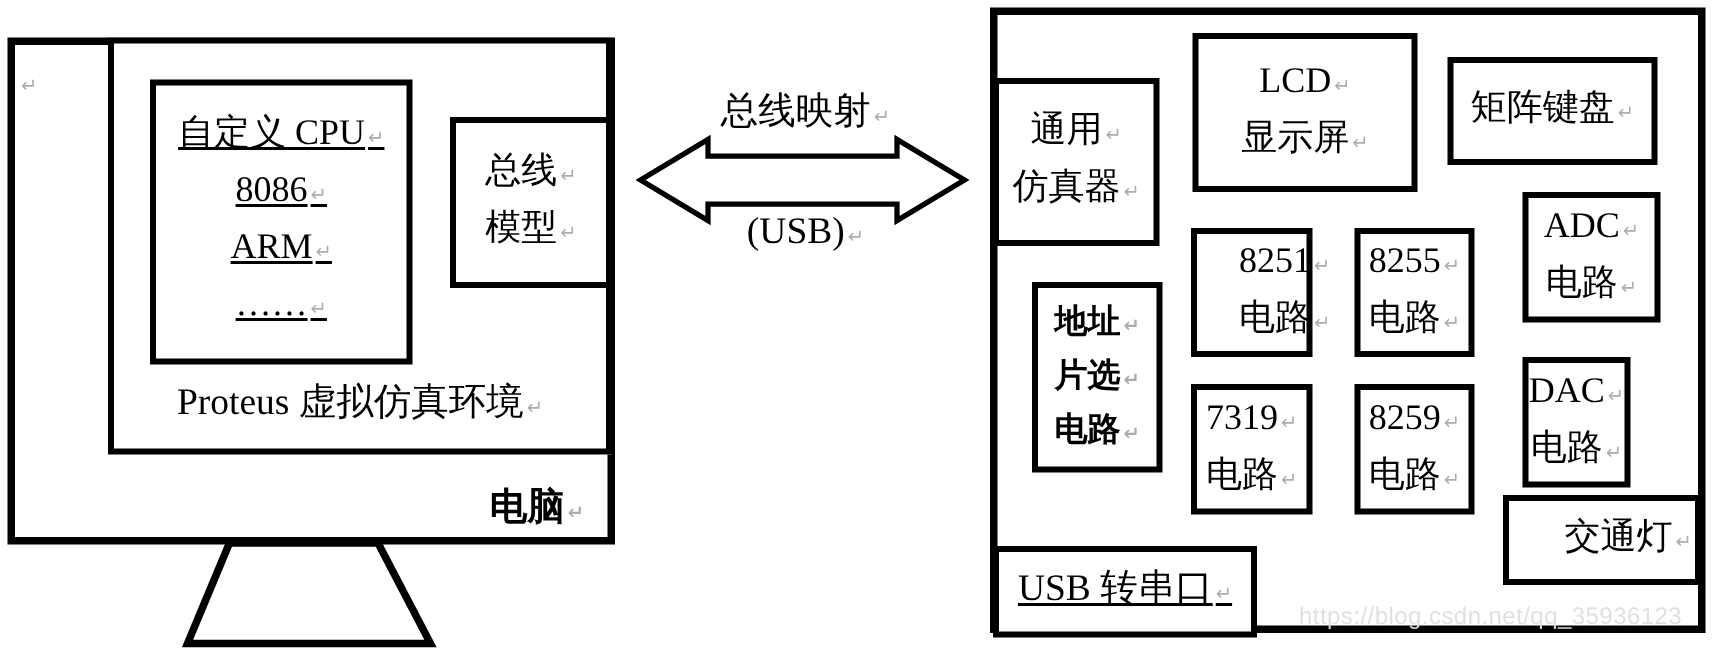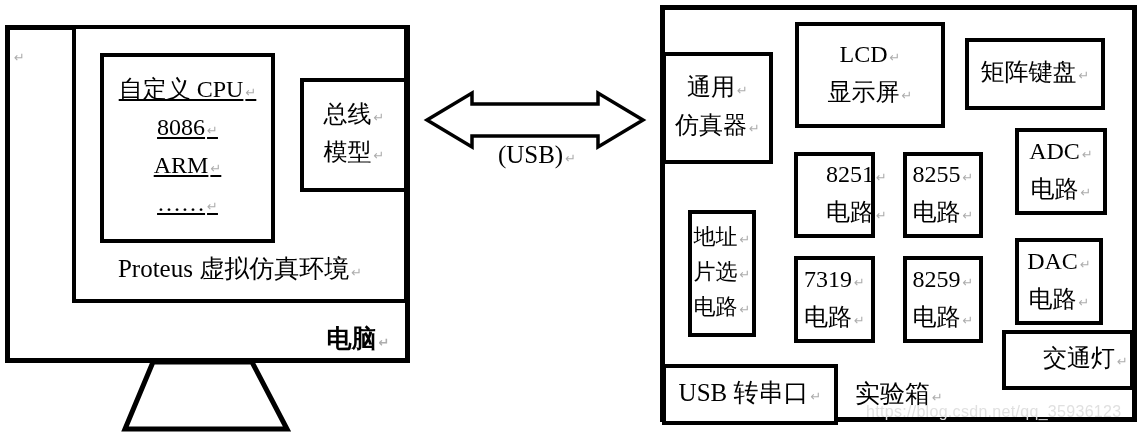--- a/index.html
+++ b/index.html
@@ -59,20 +59,23 @@
   </div>
 
   <div class="label fs25 center" style="left:308px; top:321px; width:100px;font-weight:bold;">
     <span>电脑</span><span class="pmark">↵</span>
   </div>
 
   <svg style="left:98px; top:361px;" width="212" height="73" viewBox="0 0 212 73">
     <path d="M 55 1 L 27 68 L 189 68 L 154 1 Z" fill="#fff" stroke="#000" stroke-width="5"></path>
   </svg>
 
+  <div class="label fs25 center" style="left:467px; top:57px; width:140px;">
+    <span>总线映射</span><span class="pmark">↵</span>
+  </div>
 
   <svg style="left:424px; top:88px;" width="222" height="64" viewBox="0 0 222 64">
     <path d="M 3 32 L 48 5 L 48 16 L 174 16 L 174 5 L 219 32 L 174 59 L 174 48 L 48 48 L 48 59 Z" fill="#fff" stroke="#000" stroke-width="3.5" stroke-linejoin="miter"></path>
   </svg>
 
   <div class="label fs25 center" style="left:467px; top:137px; width:140px;">
     <span>(USB)</span><span class="pmark">↵</span>
   </div>
 
   <div class="box thick" style="left:660px; top:5px; width:477px; height:417px;"></div>
@@ -99,48 +102,45 @@
   <div class="box" style="left:903px; top:152px; width:80px; height:86px;">
     <div class="line fs24"><span>8255</span><span class="pmark">↵</span></div>
     <div class="line fs24"><span>电路</span><span class="pmark">↵</span></div>
   </div>
 
   <div class="box" style="left:1015px; top:128px; width:92px; height:87px;text-align:right;">
     <div class="line fs24"><span>ADC</span><span class="pmark">↵</span></div>
     <div class="line fs24"><span>电路</span><span class="pmark">↵</span></div>
   </div>
 
-  <div class="box" style="left:688px; top:210px; width:68px; height:127px;">
+  <div class="box" style="left:688px; top:188px; width:87px; height:127px;font-weight:bold;">
     <div class="line fs22"><span>地址</span><span class="pmark">↵</span></div>
     <div class="line fs22"><span>片选</span><span class="pmark">↵</span></div>
     <div class="line fs22"><span>电路</span><span class="pmark">↵</span></div>
   </div>
 
   <div class="box" style="left:794px; top:256px; width:81px; height:87px;">
     <div class="line fs24"><span>7319</span><span class="pmark">↵</span></div>
     <div class="line fs24"><span>电路</span><span class="pmark">↵</span></div>
   </div>
 
   <div class="box" style="left:903px; top:256px; width:80px; height:87px;">
     <div class="line fs24"><span>8259</span><span class="pmark">↵</span></div>
     <div class="line fs24"><span>电路</span><span class="pmark">↵</span></div>
   </div>
 
-  <div class="box" style="left:1015px; top:238px; width:88px; height:87px;">
+  <div class="box" style="left:1015px; top:238px; width:72px; height:87px;">
     <div class="line fs24"><span>DAC</span><span class="pmark">↵</span></div>
     <div class="line fs24"><span>电路</span><span class="pmark">↵</span></div>
   </div>
 
   <div class="box" style="left:1002px; top:330px; width:132px; height:60px;padding-left:35px;">
     <div class="line fs24"><span>交通灯</span><span class="pmark">↵</span></div>
   </div>
 
-  <div class="box" style="left:662px; top:364px; width:176px; height:61px;">
+  <div class="box" style="left:662px; top:364px; width:176px; height:61px;text-decoration:underline;">
     <div class="line fs25"><span>USB 转串口</span><span class="pmark">↵</span></div>
   </div>
 
-  <div class="label fs25" style="left:855px; top:376px;">
-    <span>实验箱</span><span class="pmark">↵</span>
-  </div>
 
   <div id="watermark">https://blog.csdn.net/qq_35936123</div>
 
 </div>
 
 </body></html>

